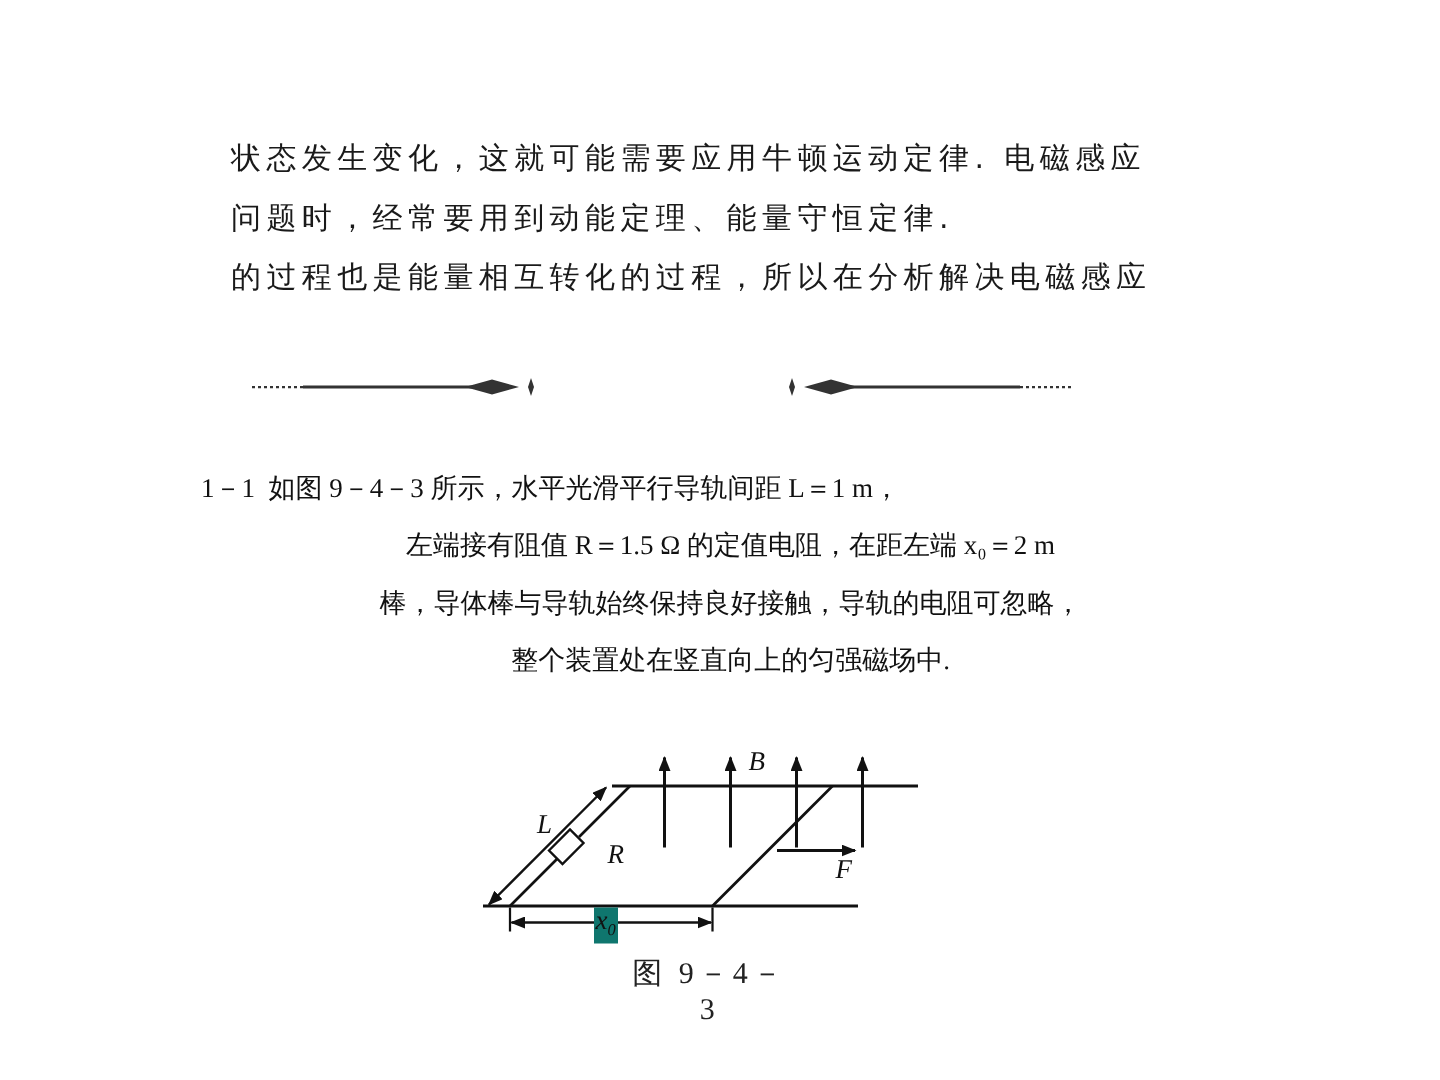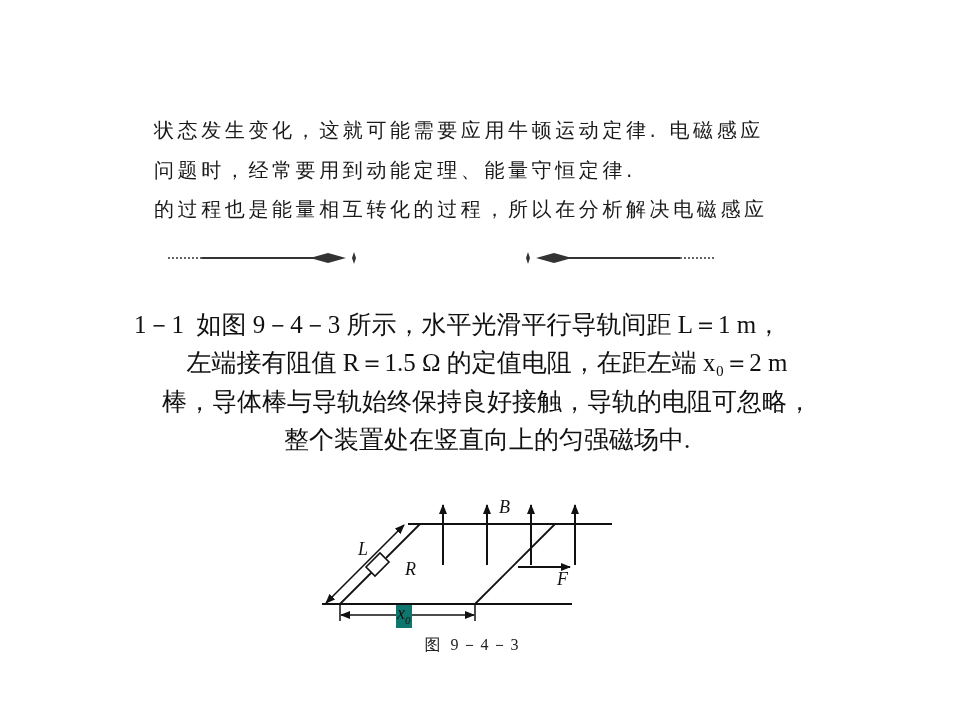--- a/index.html
+++ b/index.html
@@ -1,48 +1,48 @@
 <!DOCTYPE html>
 <html><head>
 <meta charset="utf-8">
 <style>
   html, body { margin: 0; padding: 0; }
   body {
     width: 960px; height: 720px; background: #ffffff; position: relative; overflow: hidden;
     font-family: "DejaVu Sans", sans-serif; color: #1a1a1a;
   }
   .para1 {
-    position: absolute; left: 154px; top: 111px; width: 660px;
+    position: absolute; left: 154px; top: 86px; width: 660px;
     font-size: 20px; line-height: 39.5px; letter-spacing: 3.6px;
     font-family: "DejaVu Sans", sans-serif;
   }
   .para1 .line { display: block; white-space: nowrap; }
   .banner {
     position: absolute; left: 168px; top: 238px; width: 546px; height: 42px;
   }
   .banner svg { position: absolute; left: 0; top: 0; }
   .banner-title {
     position: absolute; left: 205px; top: 4px; width: 140px; text-align: center;
     font-family: "DejaVu Sans", sans-serif; font-weight: bold; font-size: 25px;
     letter-spacing: 8px; color: #111;
   }
   .para2 {
     position: absolute; left: 134px; top: 306px; width: 680px;
-    font-family: "Liberation Serif", serif; font-size: 25px; line-height: 38.4px; color: #111;
+    font-family: "Liberation Serif", serif; font-size: 18px; line-height: 38.4px; color: #111;
   }
   .para2 .line { display: block; white-space: nowrap; }
   .para2 .indent { padding-left: 26px; text-align: center; }
   .figure { position: absolute; left: 300px; top: 495px; width: 340px; height: 175px; }
   .figure svg { position: absolute; left: 0; top: 0; }
   .fig-label {
     position: absolute; font-family: "Liberation Serif", serif; font-style: italic; font-size: 18px; color: #111;
   }
   .fig-caption {
     position: absolute; left: 118px; top: 140px; width: 110px; text-align: center;
-    font-family: "Liberation Serif", serif; font-size: 16px; letter-spacing: 3px; color: #222;
+    font-family: "Liberation Serif", serif; font-size: 20px; letter-spacing: 3px; color: #222;
   }
 </style>
 </head>
 <body>
 
 <div class="para1">
   <span class="line">状态发生变化，这就可能需要应用牛顿运动定律. 电磁感应</span>
   <span class="line">问题时，经常要用到动能定理、能量守恒定律.</span>
   <span class="line">的过程也是能量相互转化的过程，所以在分析解决电磁感应</span>
 </div>

